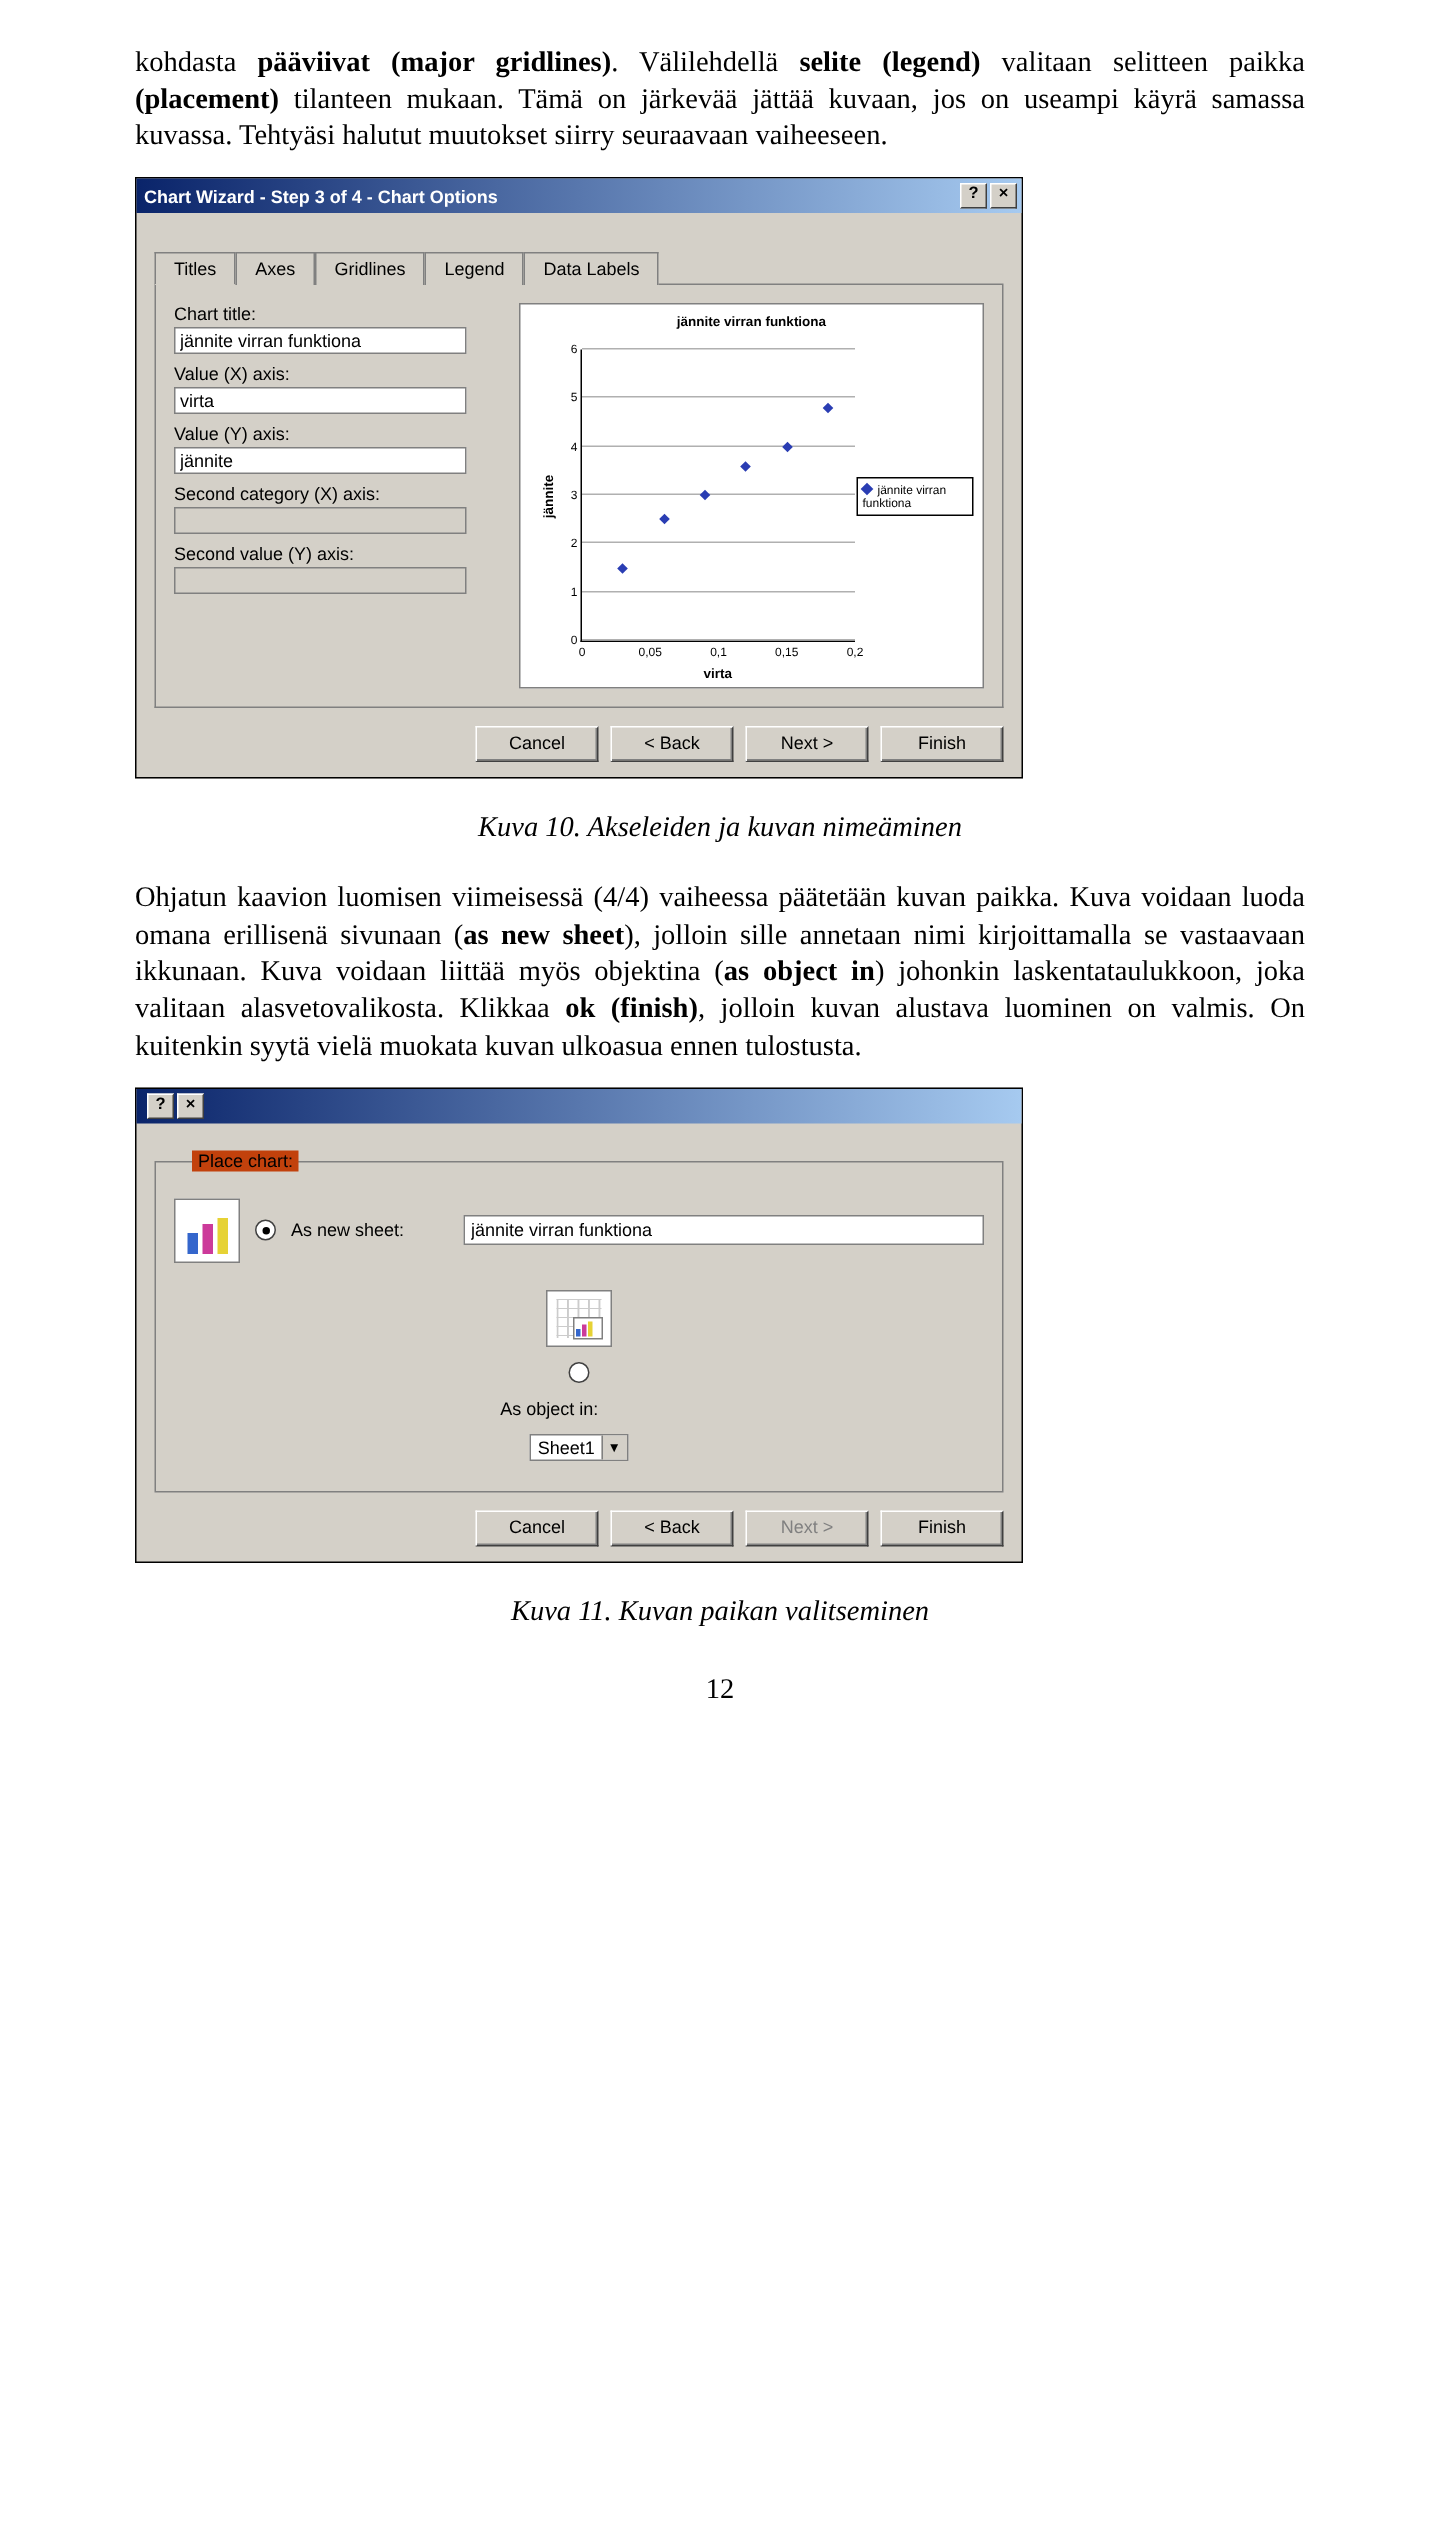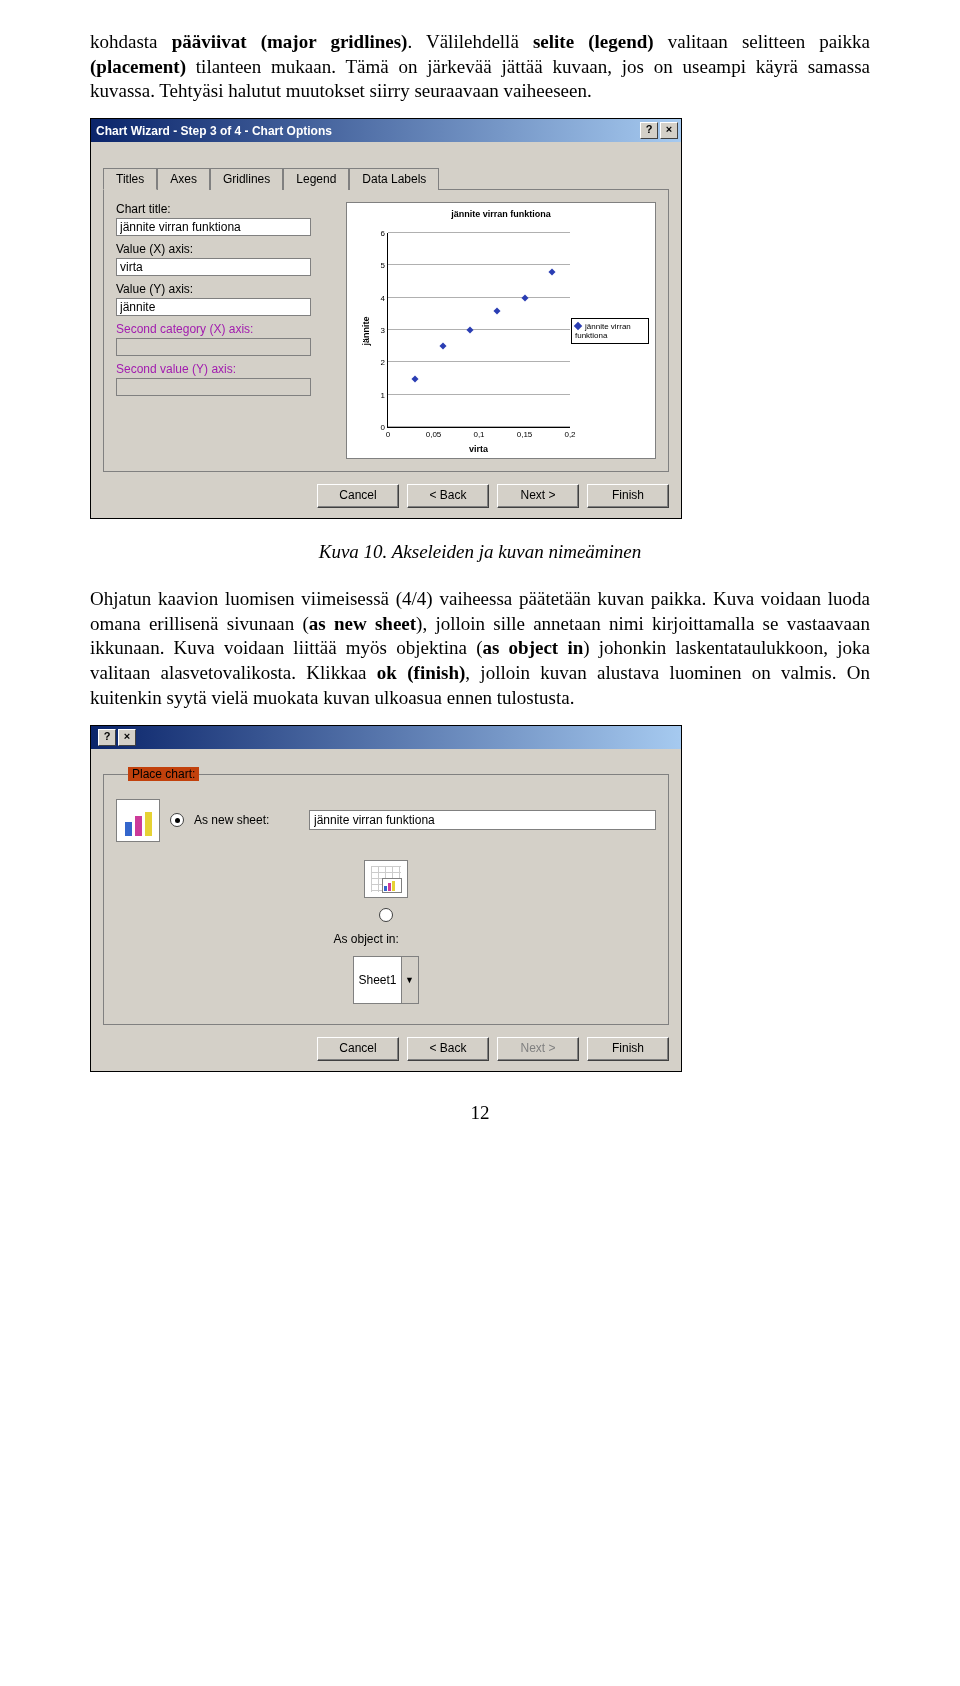--- a/index.html
+++ b/index.html
@@ -99,21 +99,21 @@
   .tab-panel {
     border: 1px solid #808080;
     border-top: none;
     padding: 12px;
     display: flex;
     gap: 10px;
   }
   .left-col { width: 220px; }
   .field-row { margin-bottom: 6px; }
   .field-label { display:block; font-size:12px; margin-bottom:2px;}
-  .field-label.disabled { color:#a21caf; }
+  .field-label.disabled { color:#000000; }
   .txt {
     width: 195px;
     height: 18px;
     border: 1px solid #808080;
     background: #fff;
     font-family: Tahoma, Arial, sans-serif;
     font-size: 12px;
     padding: 1px 3px;
     box-sizing: border-box;
   }
@@ -236,21 +236,21 @@
   .radio .dot{ width:5px; height:5px; border-radius:50%; background:#000;}
   .place-label { width:105px; font-size:12px; }
   .place-input {
     flex:1; height:20px; border:1px solid #808080; background:#fff;
     font-family: Tahoma, Arial, sans-serif; font-size:12px;
     padding:1px 4px; box-sizing:border-box;
   }
   .place-select {
     flex:1; height:20px; display:flex; border:1px solid #808080; background:#fff;
   }
-  .place-select .val{ flex:1; padding:16px 4px; font-size:12px;}
+  .place-select .val{ flex:1; padding:1px 4px; font-size:12px;}
   .place-select .arrow{
     width:16px; background:#d4d0c8;
     border-left:1px solid #808080;
     display:flex; align-items:center; justify-content:center;
     font-size:9px;
   }
 </style>
 </head>
 <body>
 
@@ -392,16 +392,17 @@
 
       <div class="buttons">
         <div class="btn">Cancel</div>
         <div class="btn">&lt; Back</div>
         <div class="btn disabled">Next &gt;</div>
         <div class="btn">Finish</div>
       </div>
     </div>
   </div>
 
+  <p class="caption">Kuva 11. Kuvan paikan valitseminen</p>
 
   <div class="page-num">12</div>
 
 </div>
 
 </body></html>

